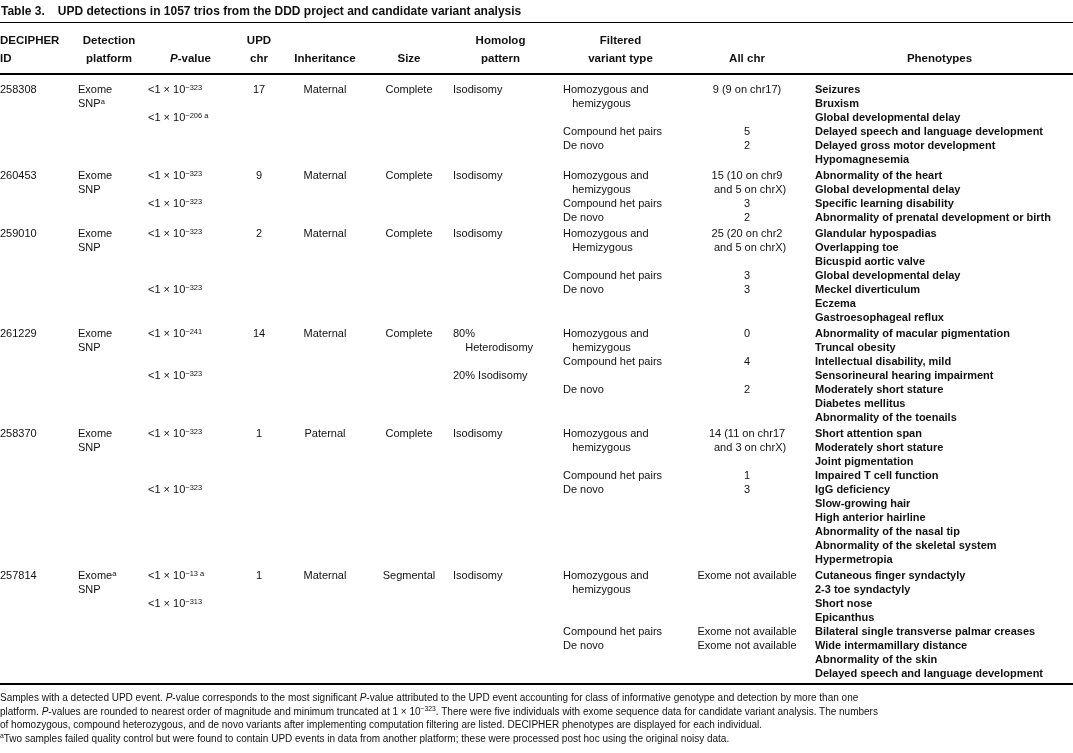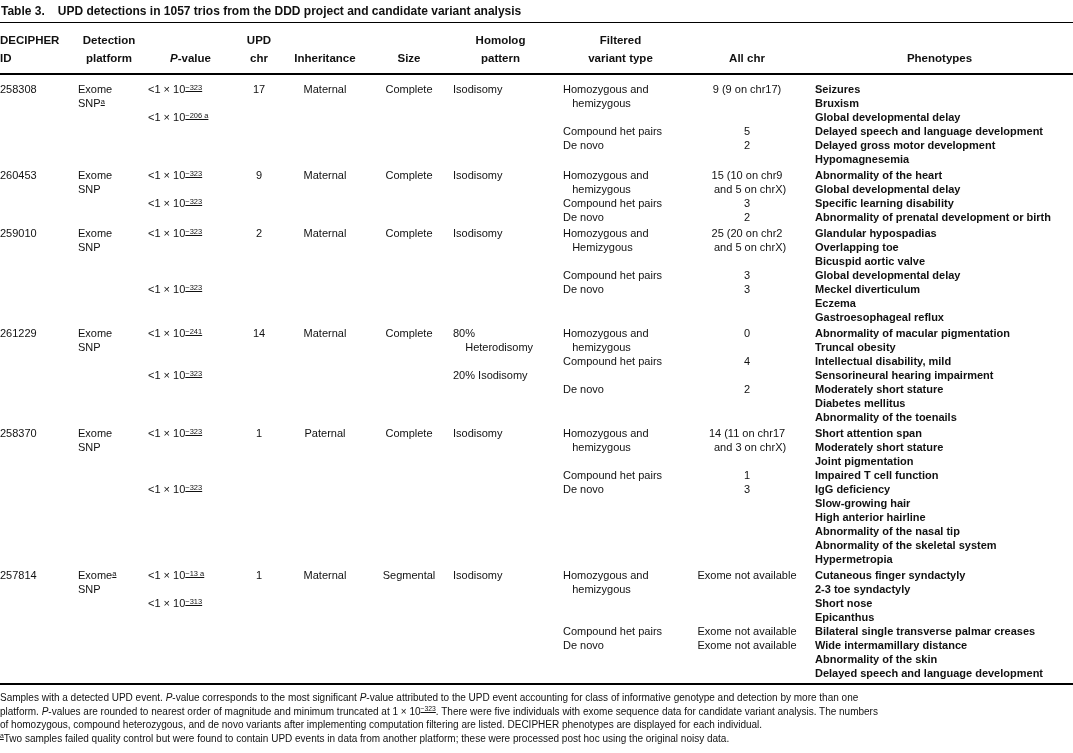--- a/index.html
+++ b/index.html
@@ -47,21 +47,21 @@
   .trow .col2 { padding-left: 3px; }
   .trow .col3 { padding-left: 5px; }
   .trow .col4 { text-align: center; }
   .trow .col5 { text-align: center; }
   .trow .col6 { text-align: center; }
   .trow .col7 { padding-left: 5px; }
   .trow .col8 { padding-left: 10px; }
   .trow .col9 { text-align: center; }
   .trow .col10 { padding-left: 9px; font-weight: bold; }
 
-  sup { font-size: 68%; line-height: 0; position: relative; top: -0.45em; vertical-align: baseline; text-decoration: underline; }
+  sup { font-size: 68%; line-height: 0; position: relative; top: -0.45em; vertical-align: baseline; }
   i { font-style: italic; }
 
   
   .footnotes { padding-top: 6px; font-size: 10px; }
   .fline { line-height: 13.5px; white-space: nowrap; }
 </style>
 </head>
 <body>
 
 <div class="page">

